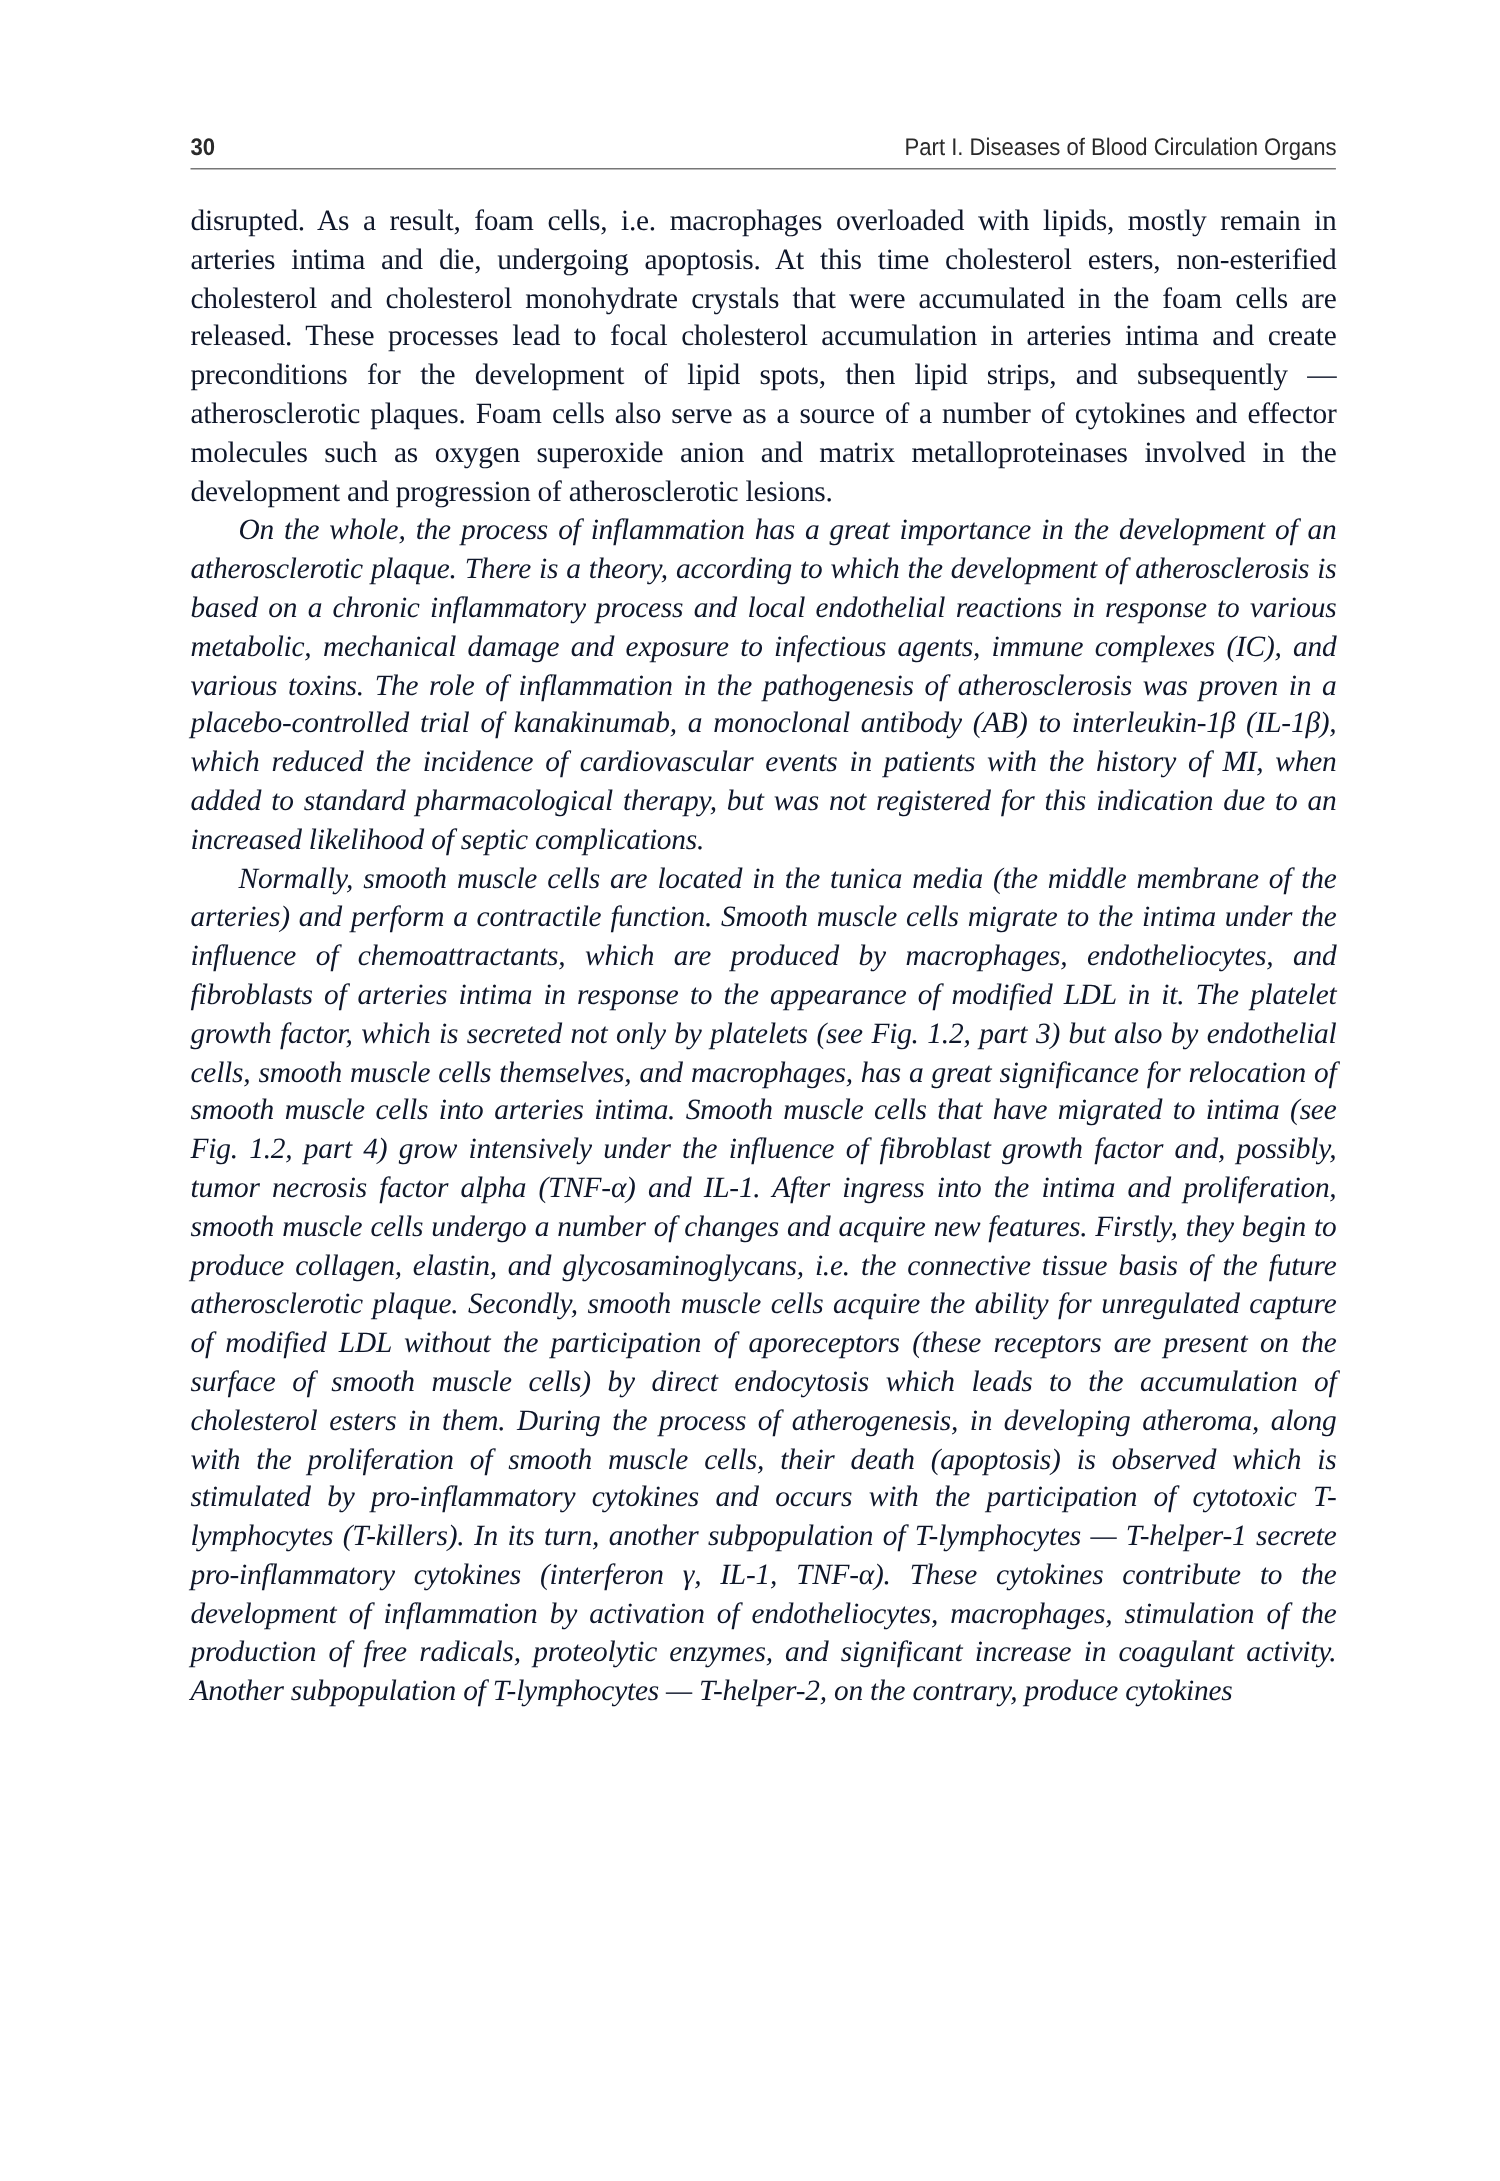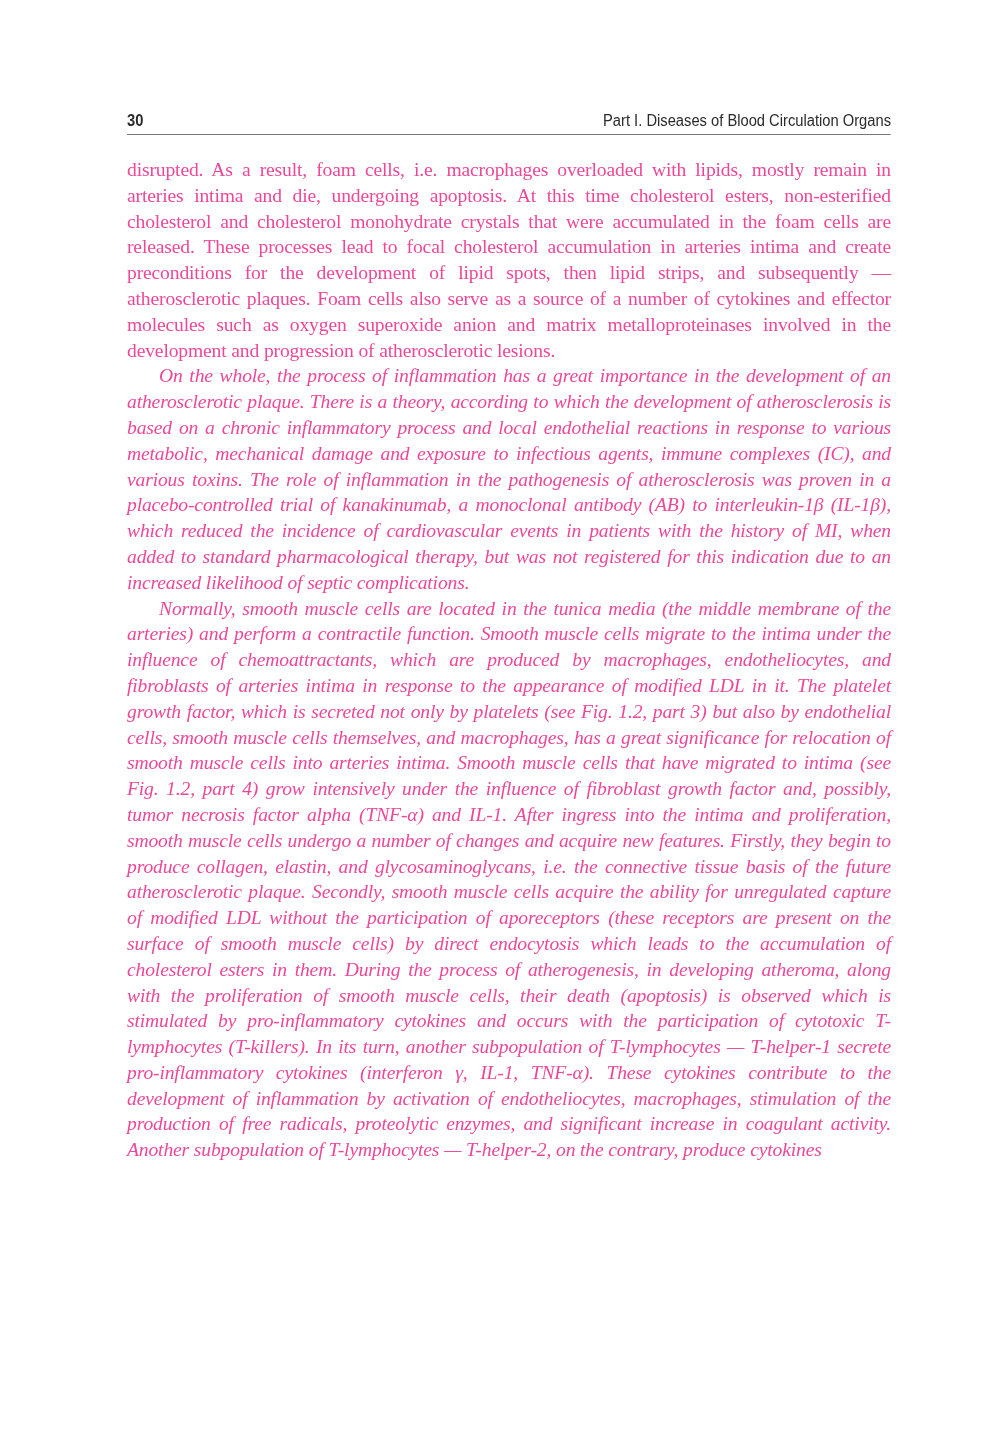--- a/index.html
+++ b/index.html
@@ -9,21 +9,21 @@
     }
     body {
       width: 1000px;
       height: 1454px;
       position: relative;
       overflow: hidden;
     }
     .page {
       position: absolute;
       left: 127px;
-      top: 112px;
+      top: 90px;
       width: 764px;
     }
     .running-header {
       display: flex;
       justify-content: space-between;
       align-items: flex-end;
       font-family: "Liberation Sans", sans-serif;
       font-size: 16px;
       color: #2a2a2a;
       padding-bottom: 4px;
@@ -33,21 +33,21 @@
       width: 108.7%;
     }
     .page-number {
       font-weight: bold;
     }
     .body-text {
       margin-top: 22px;
       font-family: "Liberation Serif", serif;
       font-size: 19.6px;
       line-height: 25.8px;
-      color: #ec4899;
+      color: #0f172a;
       text-align: justify;
       letter-spacing: -0.15px;
     }
     .body-text p {
       margin: 0;
     }
     .body-text p.indent {
       text-indent: 32px;
       font-style: italic;
     }

